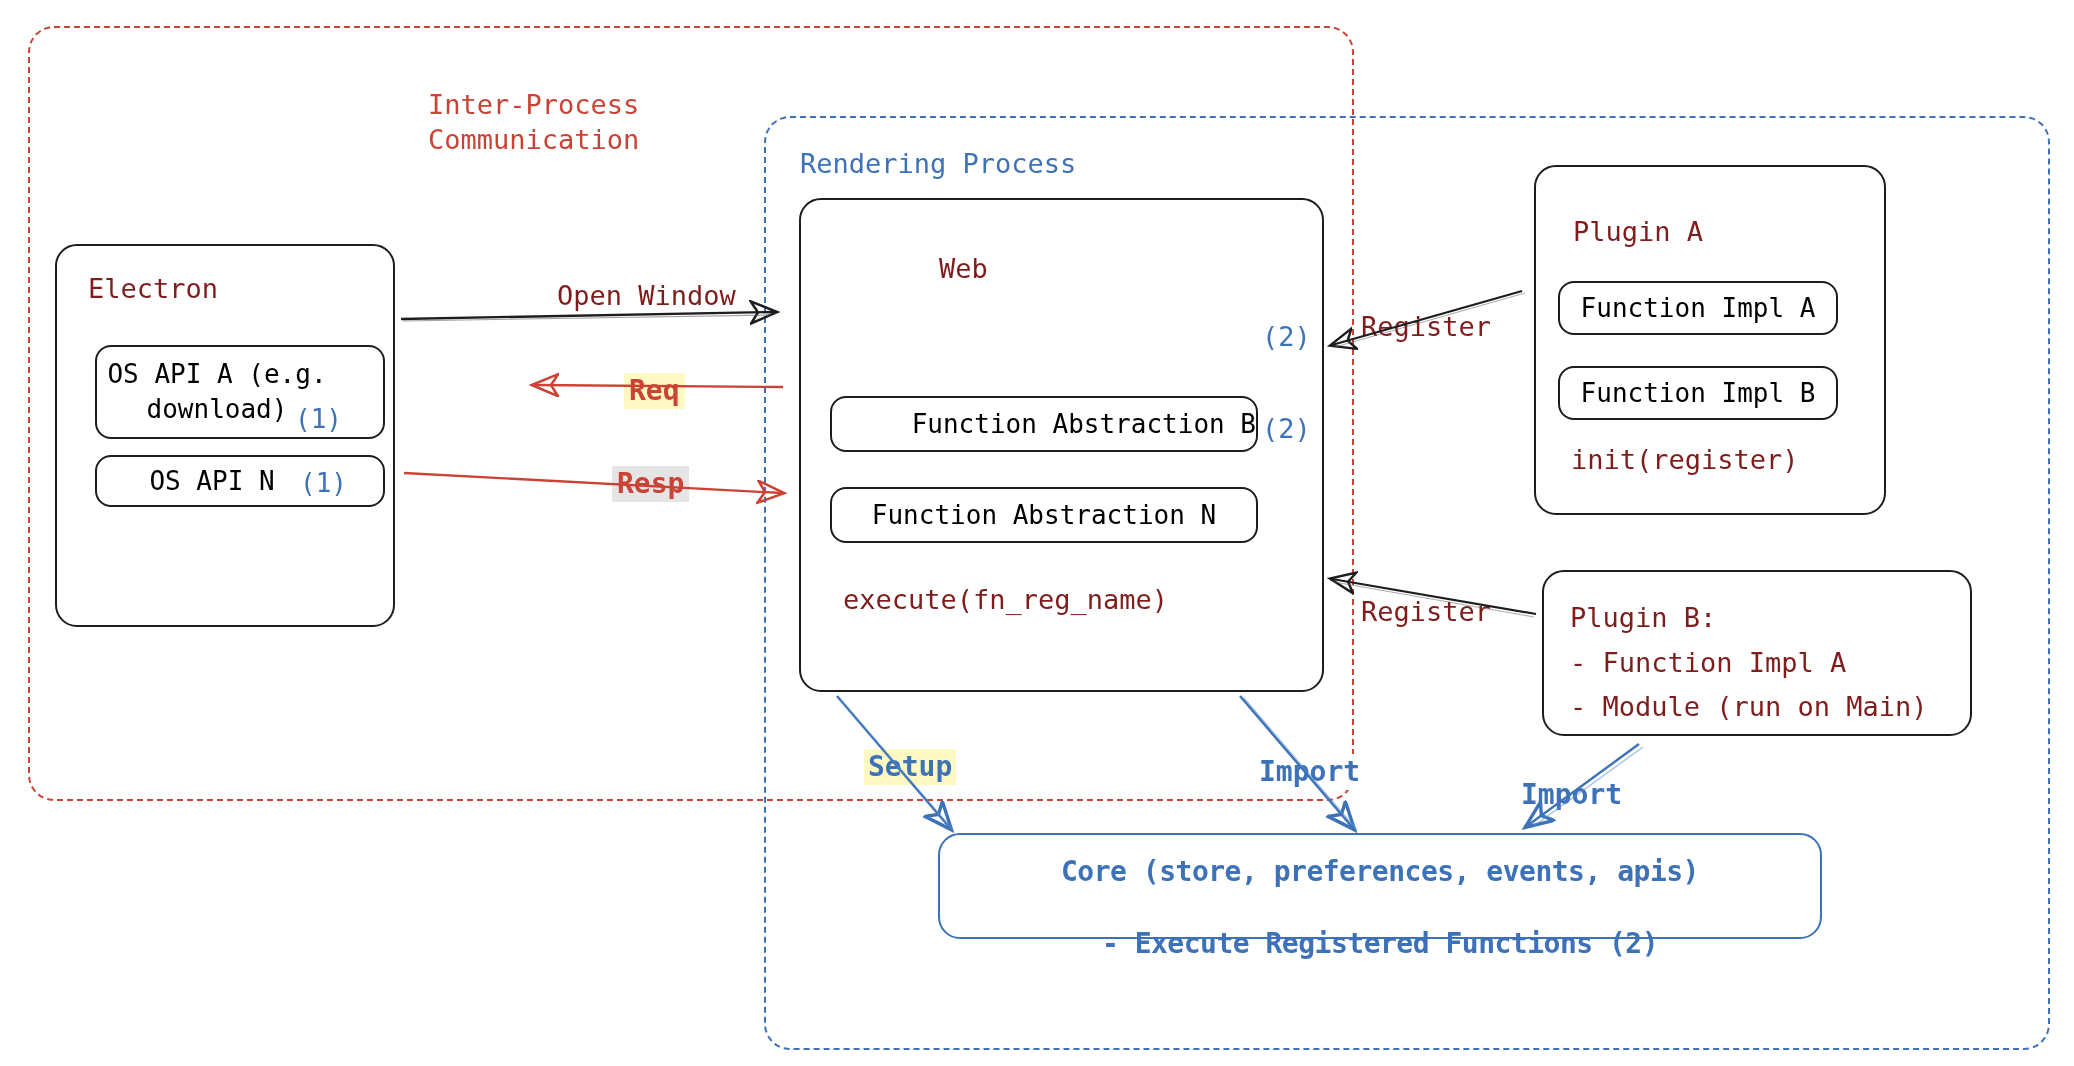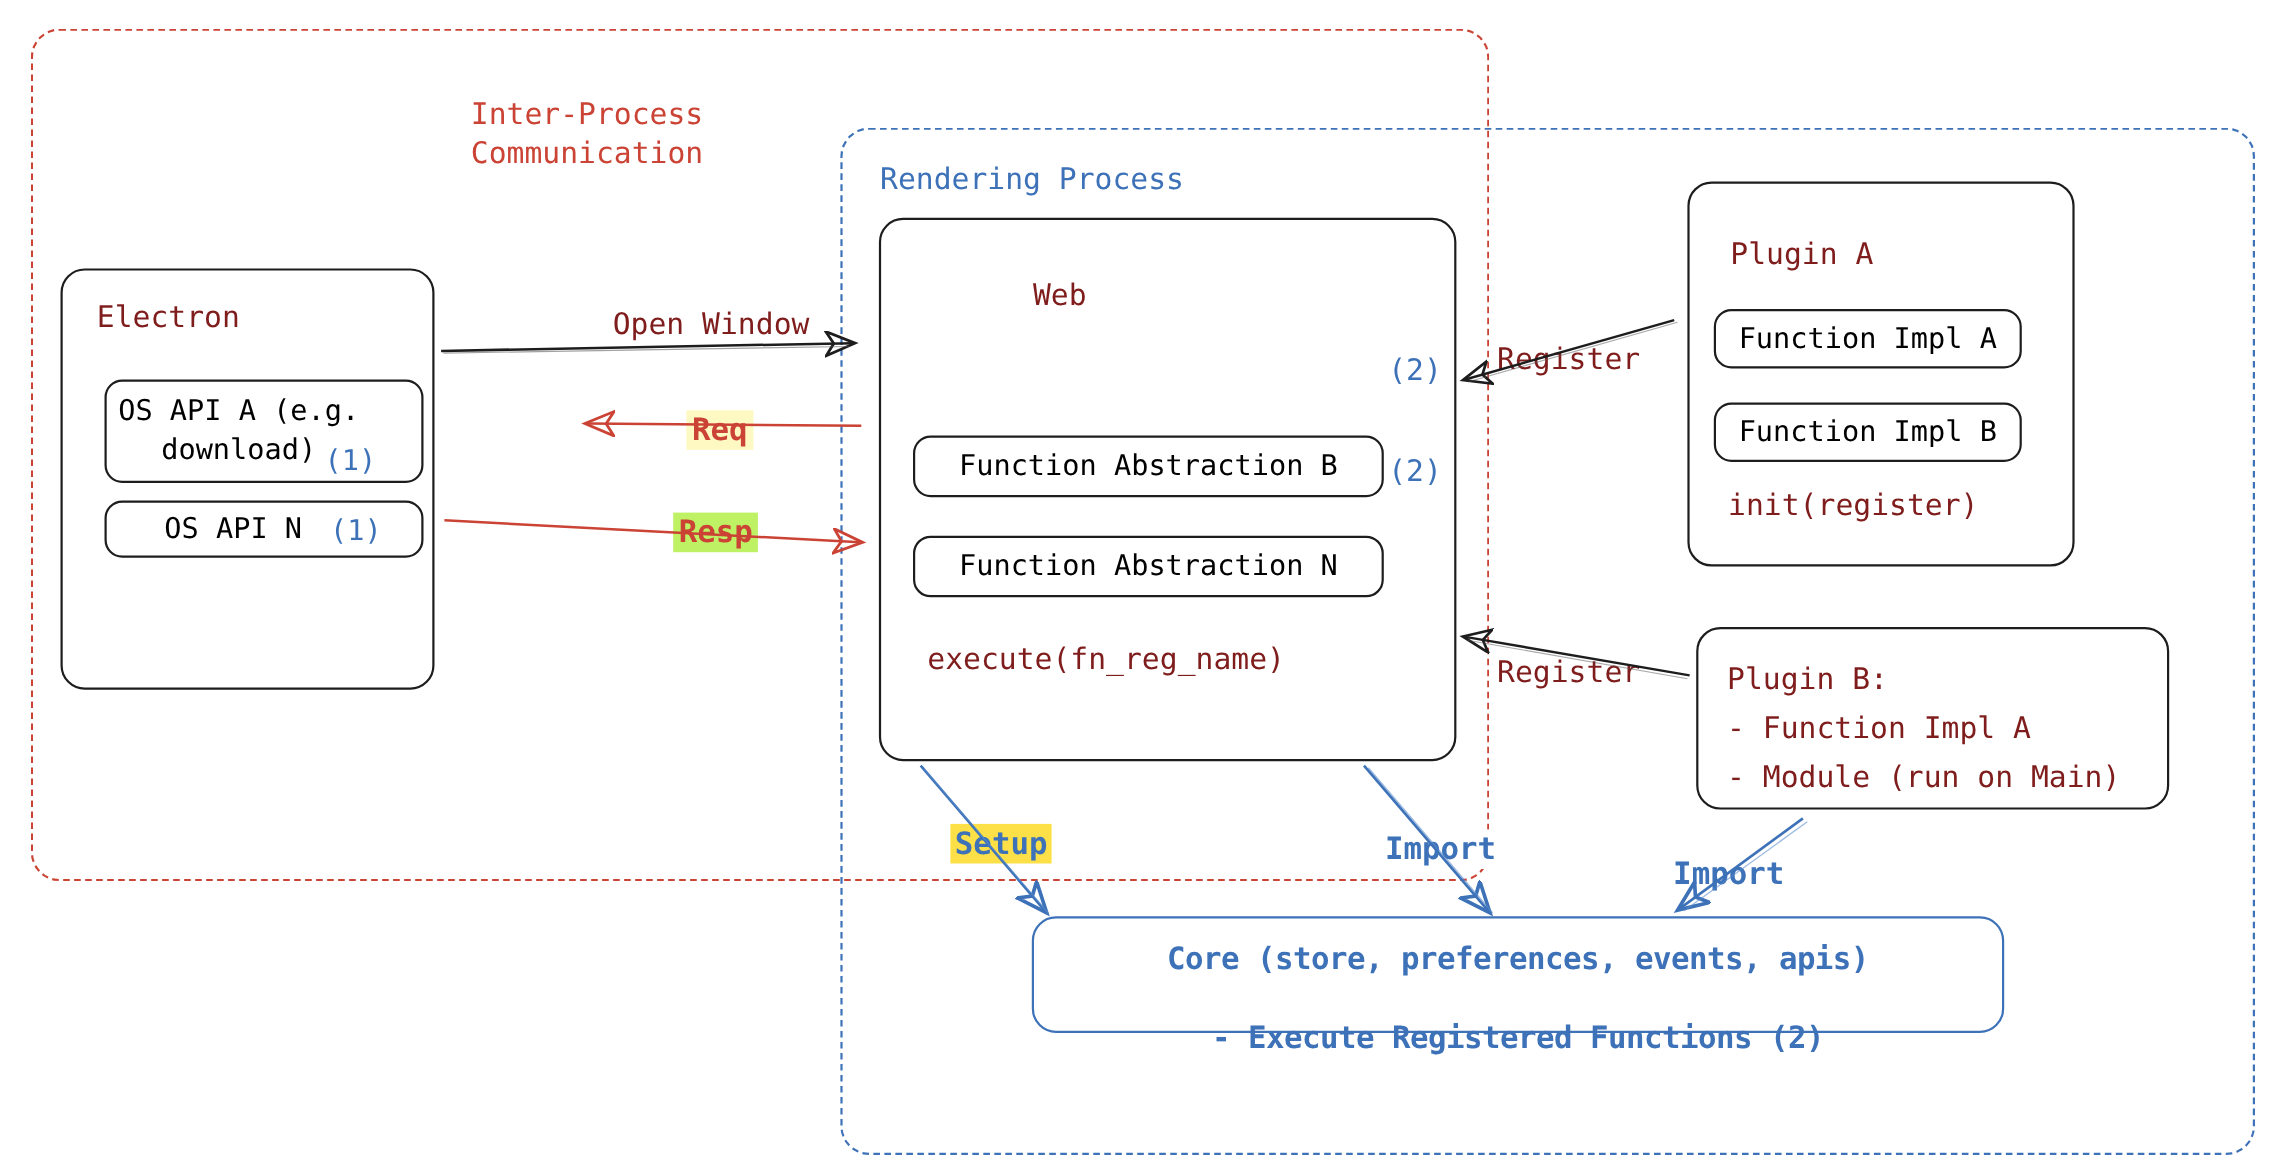--- a/index.html
+++ b/index.html
@@ -123,21 +123,21 @@
     <span class="mono" style="font-size:26px; padding-right:56px;">OS API N</span>
   </div>
   <div class="badge" style="left:300px; top:468px; font-size:26px;">(1)</div>
 
   <div class="box" style="left:799px; top:198px; width:525px; height:494px;"></div>
 
   <div class="lbl mono" style="left:939px; top:252px; font-size:27px;">Web</div>
 
   <div class="badge" style="left:1262px; top:321px; font-size:27px;">(2)</div>
 
-  <div class="inner-box" style="left:830px; top:396px; width:428px; height:56px;">
+  <div class="inner-box" style="left:830px; top:396px; width:428px; height:56px;justify-content:flex-end;">
     <span class="mono" style="font-size:26px;">Function Abstraction B</span>
   </div>
   <div class="badge" style="left:1262px; top:413px; font-size:27px;">(2)</div>
 
   <div class="inner-box" style="left:830px; top:487px; width:428px; height:56px;">
     <span class="mono" style="font-size:26px;">Function Abstraction N</span>
   </div>
 
   <div class="lbl mono" style="left:843px; top:583px; font-size:27px;">execute(fn_reg_name)</div>
 
@@ -165,27 +165,27 @@
 
   <div class="core-box" style="left:938px; top:833px; width:884px; height:106px;"></div>
 
   <div class="core-text" style="left:938px; top:852px; width:884px; font-size:28px;">Core (store, preferences, events, apis)</div>
   <div class="core-text" style="left:938px; top:924px; width:884px; font-size:28px;">- Execute Registered Functions (2)</div>
 
   <div class="lbl mono" style="left:557px; top:279px; font-size:27px;">Open Window</div>
 
   <div class="lbl mono red" style="left:624px; top:373px; font-size:28px; font-weight:bold; background:#fef9c3; padding:0 5px;">Req</div>
 
-  <div class="lbl mono red" style="left:612px; top:466px; font-size:28px; font-weight:bold; background:#bef264; padding:0 5px;">Resp</div>
+  <div class="lbl mono red" style="left:612px; top:466px; font-size:28px; font-weight:bold; background:#e5e5e5; padding:0 5px;">Resp</div>
 
   <div class="lbl mono" style="left:1361px; top:310px; font-size:27px;">Register</div>
 
   <div class="lbl mono" style="left:1361px; top:595px; font-size:27px;">Register</div>
 
-  <div class="lbl mono blue" style="left:864px; top:749px; font-size:28px; font-weight:bold; background:#fde047; padding:0 4px;">Setup</div>
+  <div class="lbl mono blue" style="left:864px; top:749px; font-size:28px; font-weight:bold; background:#fef9c3; padding:0 4px;">Setup</div>
 
   <div class="lbl mono blue" style="left:1255px; top:754px; font-size:28px; font-weight:bold; background:#fff; padding:0 4px;">Import</div>
 
   <div class="lbl mono blue" style="left:1517px; top:777px; font-size:28px; font-weight:bold; background:#fff; padding:0 4px;">Import</div>
 
   <svg class="layer" viewBox="0 0 2074 1066">
     <defs>
       <marker id="ah-black" markerWidth="14" markerHeight="14" refX="11" refY="5.2" orient="auto" markerUnits="strokeWidth">
         <path d="M0.5,0.4 L12,5.2 L0.5,10 L3.6,5.2 Z" fill="none" stroke="#1d1d1d" stroke-width="1.1"></path>
       </marker>

